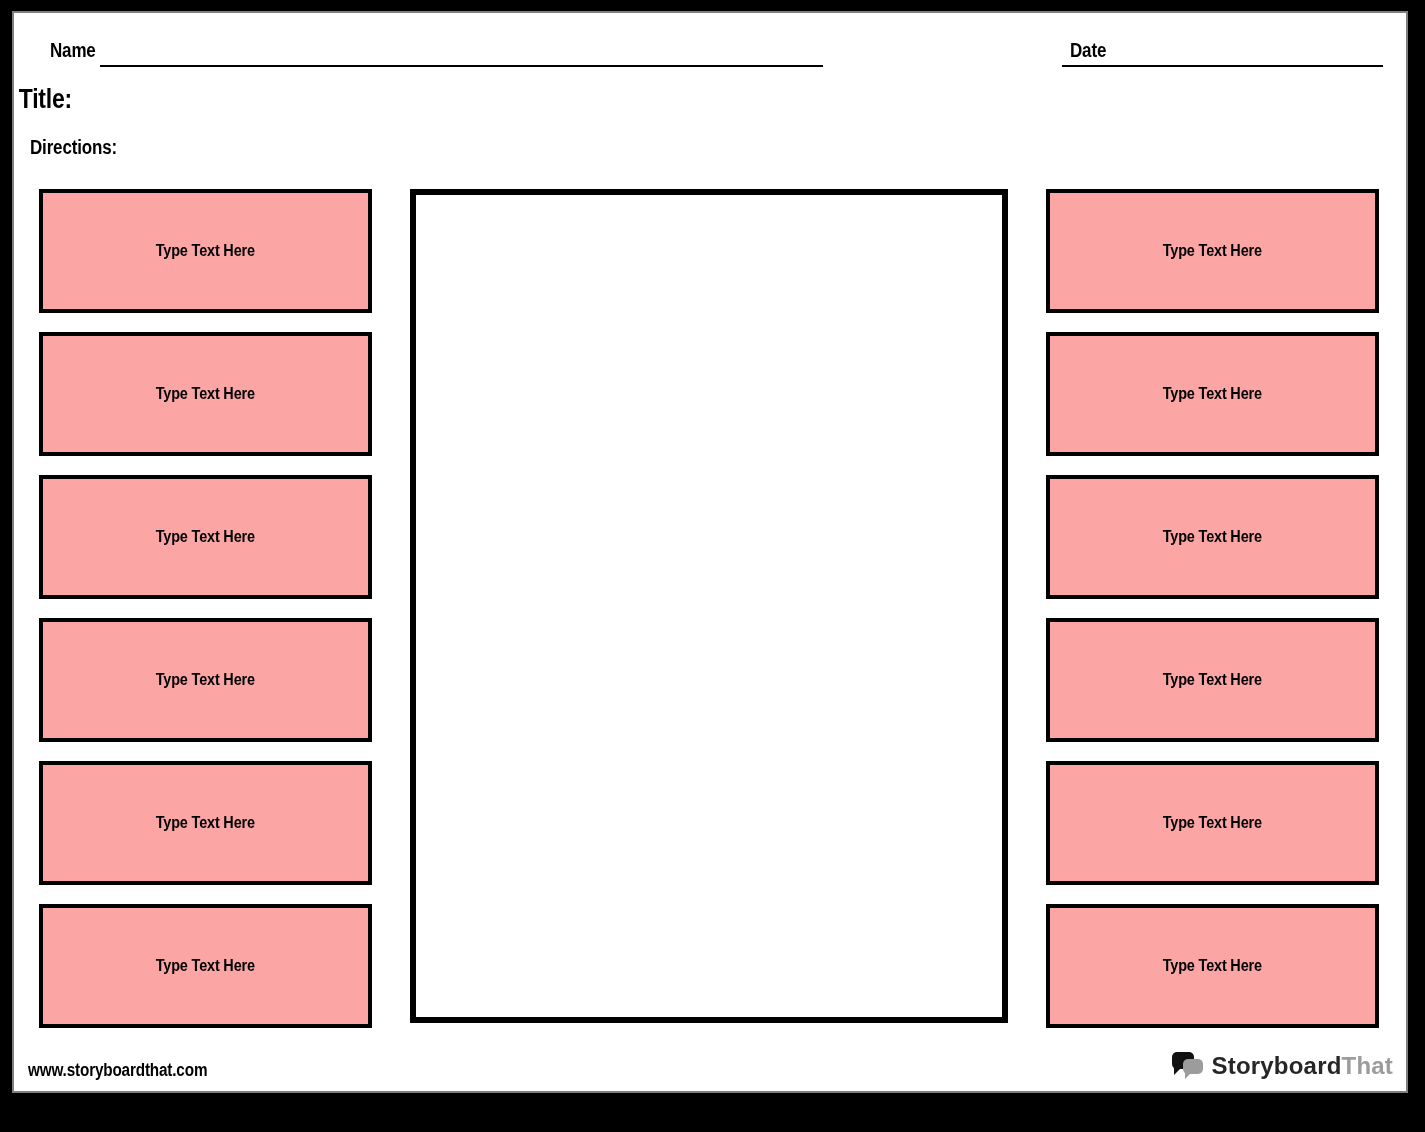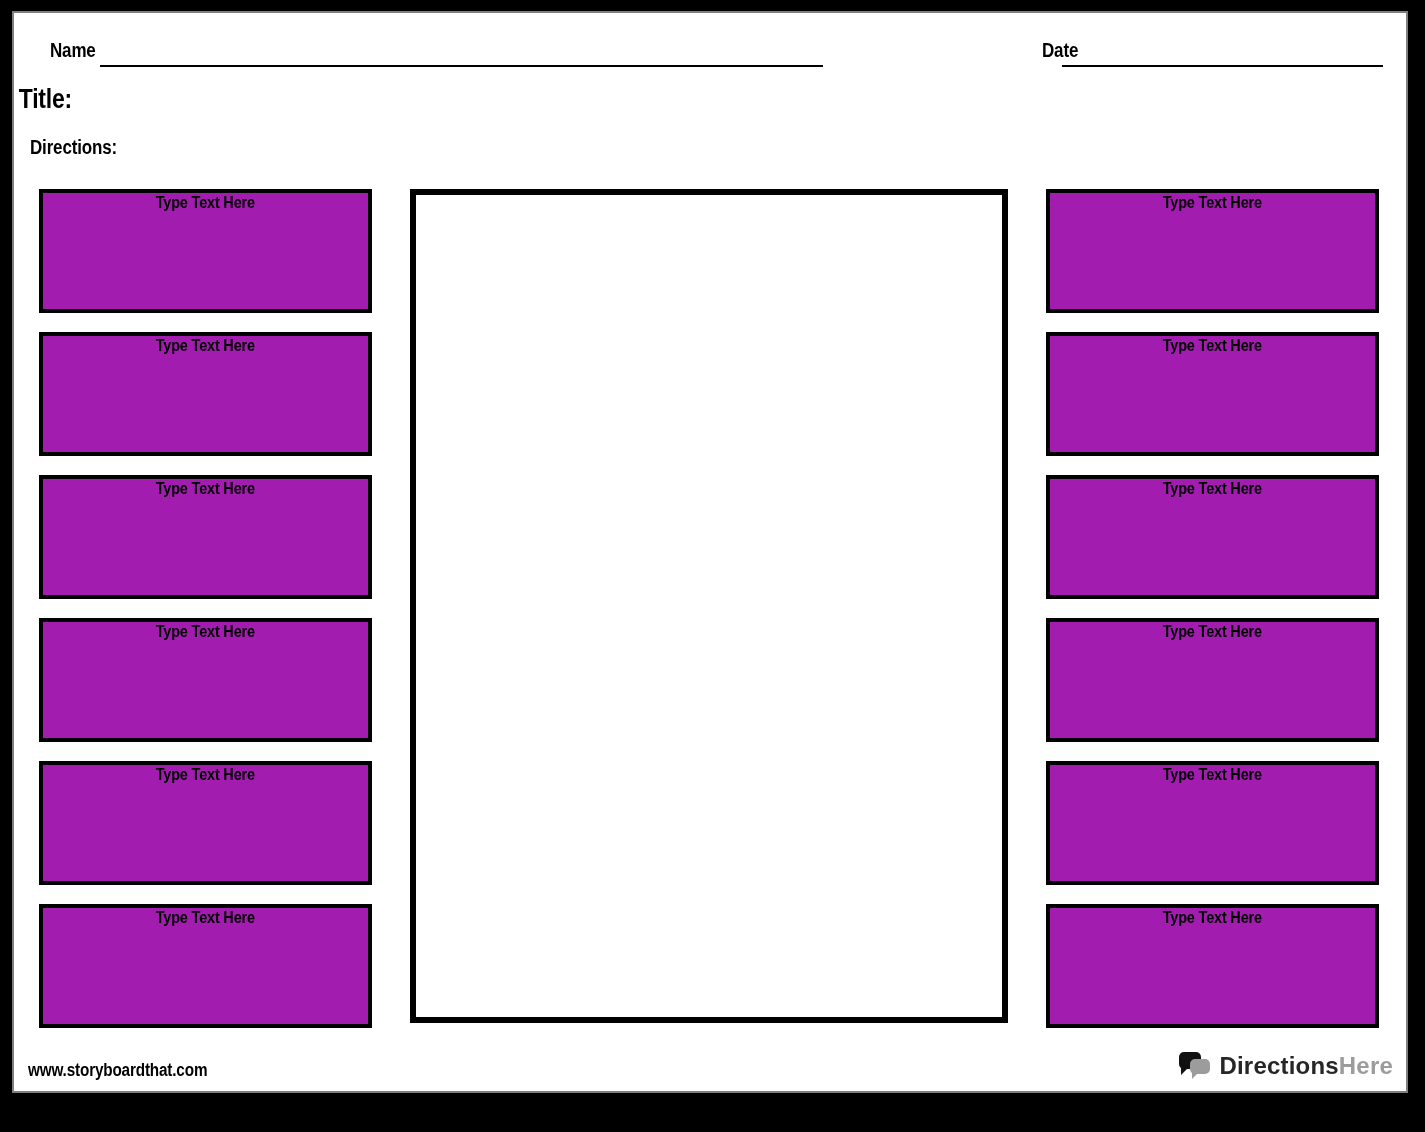--- a/index.html
+++ b/index.html
@@ -20,22 +20,22 @@
     letter-spacing:-0.2px;
   }
   .cond.centered{transform-origin:center center}
   .hlabel{position:absolute;font-size:20px;line-height:22px}
   .rule{position:absolute;height:0;border-top:2px solid #000}
   .title-wrap{position:absolute;left:0;right:0;top:71px;text-align:left;font-size:27px;line-height:30px}
   .directions{position:absolute;left:16px;top:123px;font-size:20px;line-height:22px}
 
   .box{
     position:absolute;width:333px;height:124px;box-sizing:border-box;
-    border:4px solid #000;background:#a21caf;
-    display:flex;align-items:flex-start;justify-content:center;
+    border:4px solid #000;background:#fca5a5;
+    display:flex;align-items:center;justify-content:center;
   }
   .box .cond{font-size:17px}
   .col-left{left:25px}
   .col-right{left:1032px}
   .r0{top:176px}.r1{top:319px}.r2{top:462px}.r3{top:605px}.r4{top:748px}.r5{top:891px}
 
   .center-box{
     position:absolute;left:396px;top:176px;width:598px;height:834px;
     box-sizing:border-box;border:6px solid #000;background:#fff;
   }
@@ -60,21 +60,21 @@
 </head>
 <body>
 
 <div class="page">
 
   <span class="hlabel" style="left:36px;top:26px">
     <span class="cond">Name</span>
   </span>
   <div class="rule" style="left:86px;top:52px;width:723px"></div>
 
-  <span class="hlabel" style="left:1028px;top:26px">
+  <span class="hlabel" style="left:1056px;top:26px">
     <span class="cond">Date</span>
   </span>
   <div class="rule" style="left:1048px;top:52px;width:321px"></div>
 
   <div class="title-wrap">
     <span class="cond centered">Title:</span>
   </div>
 
   <div class="directions">
     <span class="cond">Directions:</span>
@@ -122,16 +122,16 @@
 
   <div class="footer-url">
     <span class="cond">www.storyboardthat.com</span>
   </div>
 
   <div class="logo">
     <span class="bubbles">
       <span class="bubble-black"></span>
       <span class="bubble-gray"></span>
     </span>
-    <span class="logo-text"><span>Directions</span><span class="logo-that">Here</span></span>
+    <span class="logo-text"><span>Storyboard</span><span class="logo-that">That</span></span>
   </div>
 
 </div>
 
 </body></html>

